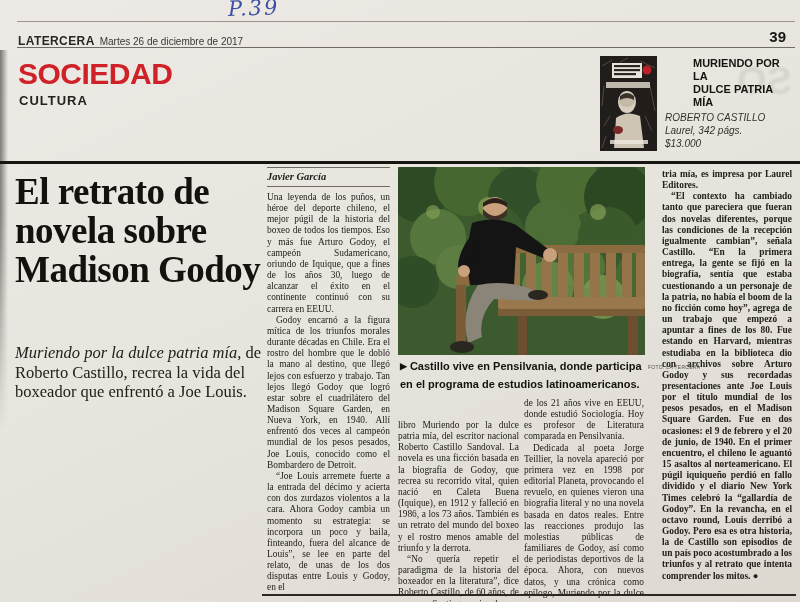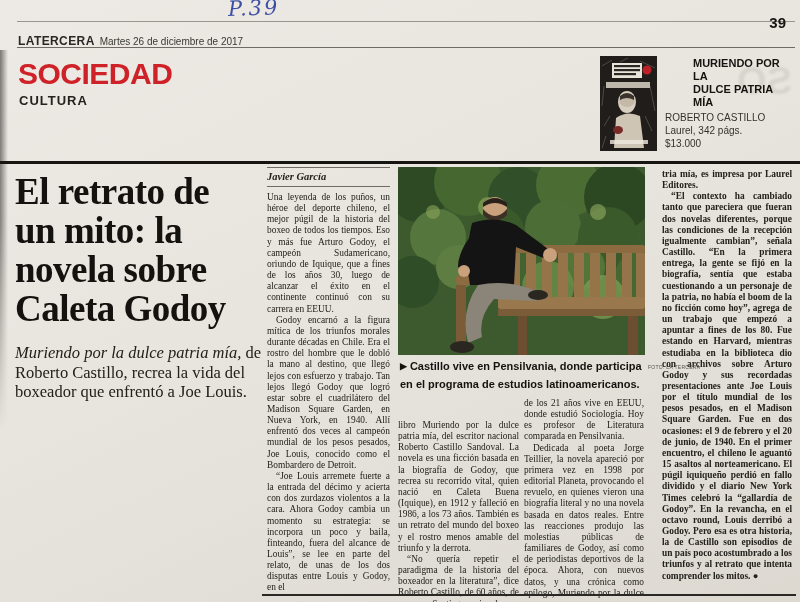--- a/index.html
+++ b/index.html
@@ -17,21 +17,21 @@
   .pagenum{font-family:"Liberation Sans",sans-serif;font-weight:bold;font-size:15px;color:#171512;}
   .handwriting{
     font-family:"DejaVu Serif",serif;font-style:italic;font-size:21px;color:#2b3f9e;
     transform:rotate(-2deg);letter-spacing:2px;opacity:.9;
   }
   
   .section-title{font-family:"Liberation Sans",sans-serif;font-weight:bold;font-size:30px;letter-spacing:-.5px;color:#cf2128;}
   .section-sub{font-family:"Liberation Sans",sans-serif;font-weight:bold;font-size:13px;letter-spacing:1px;color:#24221f;}
   
   .book-title{font-family:"Liberation Sans",sans-serif;font-weight:bold;font-size:11px;line-height:13px;color:#15130f;padding-left:28px;}
-  .book-meta{font-family:"Liberation Sans",sans-serif;font-size:10px;line-height:13px;color:#35322c;}
+  .book-meta{font-family:"Liberation Sans",sans-serif;font-size:10px;line-height:13px;color:#35322c;font-style:italic;}
   
   .divider{background:#171512;height:3px;}
   .headline{font-weight:bold;font-size:37px;line-height:39px;letter-spacing:-.5px;color:#14120e;}
   .deck{font-size:16.5px;line-height:19.5px;color:#22201b;}
   .deck .it{font-style:italic;}
   .byline{font-weight:bold;font-style:italic;font-size:10.5px;color:#22201b;}
   .body-col{font-size:9.4px;line-height:11.15px;text-align:justify;color:#23211c;}
   .body-col p{margin:0;}
   .body-col p + p{text-indent:9px;}
   
@@ -54,21 +54,21 @@
 </head>
 <body>
 
 <div id="page">
 
   <div class="abs rule-thin" style="left:17px;top:21px;width:778px;"></div>
   <div class="abs handwriting" style="left:228px;top:-4px;">P.39</div>
   <div class="abs" style="left:18px;top:31px;">
     <span class="masthead-name">LATERCERA</span><span class="masthead-date">Martes 26 de diciembre de 2017</span>
   </div>
-  <div class="abs pagenum" style="right:14px;top:14px;text-align:center;">39</div>
+  <div class="abs pagenum" style="right:14px;top:28px;text-align:center;">39</div>
   <div class="abs rule-med" style="left:17px;top:47px;width:778px;"></div>
 
   <div class="abs edge-shadow" style="left:0;top:50px;width:8px;height:380px;"></div>
 
   <div class="abs section-title" style="left:18px;top:57px;">SOCIEDAD</div>
   <div class="abs section-sub" style="left:19px;top:93px;">CULTURA</div>
 
   <div class="abs ghost" style="right:8px;top:60px;font-size:38px;">SO</div>
 
   <svg class="abs" style="left:600px;top:56px;" width="57" height="95" viewBox="0 0 57 95">
@@ -100,23 +100,22 @@
     <div class="book-title">DULCE PATRIA MÍA</div>
     <div class="book-meta" style="margin-top:2px;">ROBERTO CASTILLO</div>
     <div class="book-meta">Laurel, 342 págs.</div>
     <div class="book-meta">$13.000</div>
   </div>
 
   <div class="abs divider" style="left:0;top:161px;width:800px;"></div>
 
   <div class="abs headline" style="left:15px;top:172px;width:250px;">
     <div>El retrato de</div>
-    <div>un mito: la</div>
     <div>novela sobre</div>
-    <div>Caleta Godoy</div>
+    <div>Madison Godoy</div>
   </div>
 
   <div class="abs deck" style="left:15px;top:343px;width:248px;">
     <span class="it">Muriendo por la dulce patria mía,</span><span> de Roberto Castillo, recrea la vida del boxeador que enfrentó a Joe Louis.</span>
   </div>
 
   <div class="abs rule-med" style="left:267px;top:167px;width:123px;"></div>
   <div class="abs byline" style="left:267px;top:171px;">Javier García</div>
   <div class="abs rule-med" style="left:267px;top:186px;width:123px;"></div>
 

